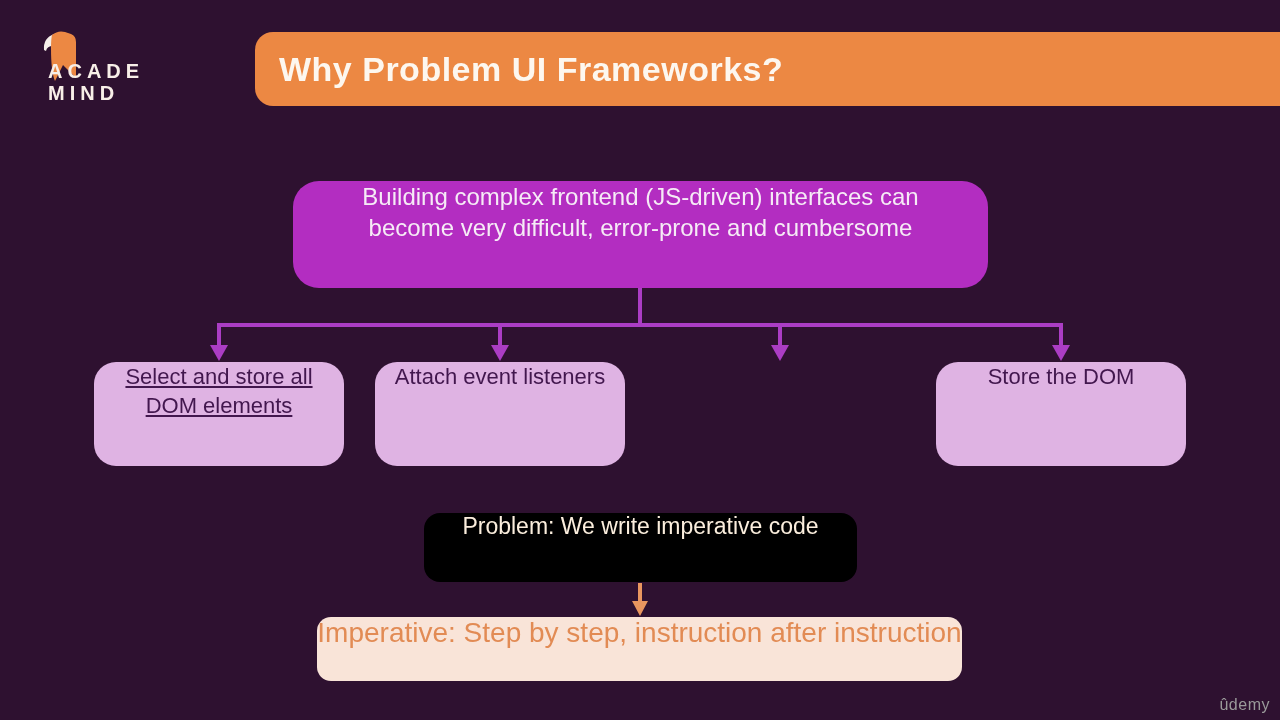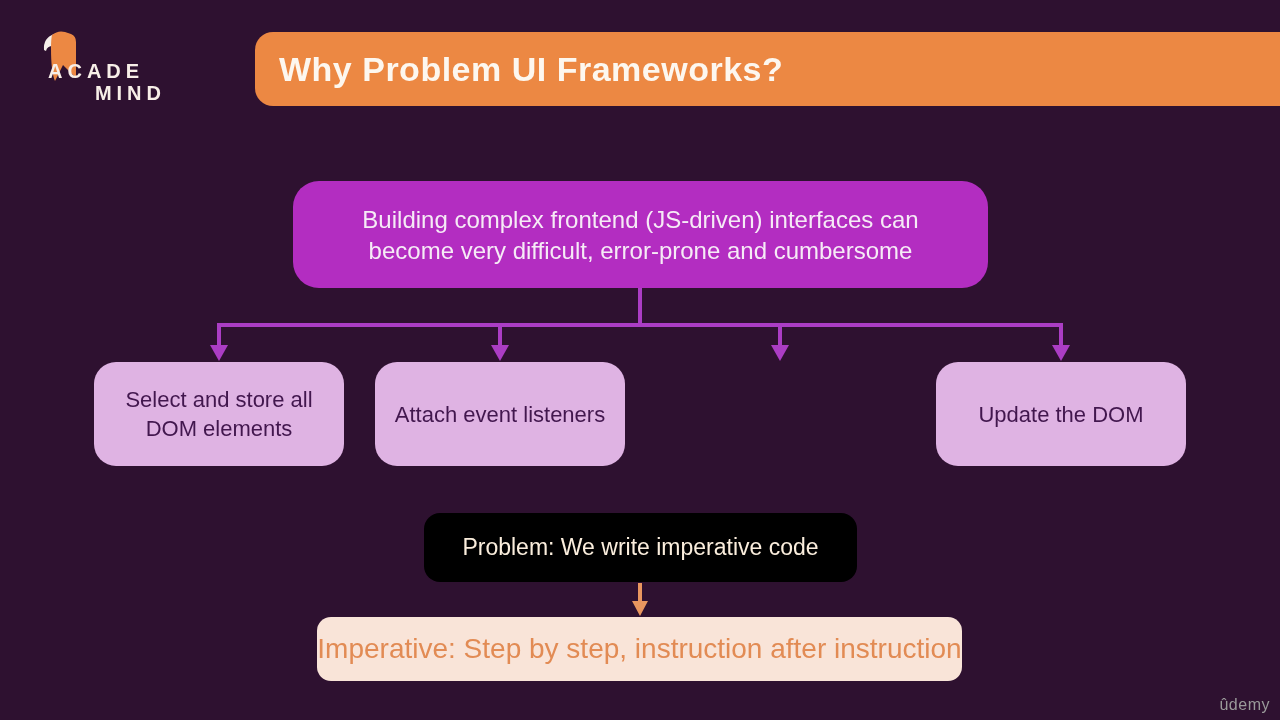--- a/index.html
+++ b/index.html
@@ -19,21 +19,21 @@
   .logo-icon { position: absolute; left: 0; top: 0; }
   .logo-text { position: absolute; left: 10px; top: 32px; width: 120px; }
   .logo-line1, .logo-line2 {
     display: block;
     color: #f8efe8;
     font-weight: bold;
     font-size: 20px;
     letter-spacing: 5px;
     line-height: 22px;
   }
-  .logo-line2 { text-align: right; padding-right: 2px; }
+  .logo-line2 { text-align: left; padding-right: 2px; }
 
   
   .header-bar {
     position: absolute;
     left: 255px; top: 32px;
     width: 1025px; height: 74px;
     background: #ec8843;
     border-radius: 18px 0 0 18px;
     display: flex; align-items: center;
     padding-left: 24px;
@@ -41,21 +41,21 @@
   .header-bar h1 {
     color: #fdf7ef;
     font-size: 34px;
     font-weight: bold;
     letter-spacing: 0.5px;
   }
 
   
   .box {
     position: absolute;
-    display: flex; align-items: center; justify-content: center;
+    display: flex; justify-content: center;
     text-align: center;
   }
   .root-box {
     left: 293px; top: 181px;
     width: 695px; height: 107px;
     background: #b32dc1;
     border-radius: 26px;
     color: #f6ebf6;
     font-size: 24px;
     line-height: 31px;
@@ -64,21 +64,21 @@
   .child-box {
     top: 362px;
     width: 250px; height: 104px;
     background: #dfb3e3;
     border-radius: 22px;
     color: #42174e;
     font-size: 22px;
     line-height: 29px;
     padding: 0 14px;
   }
-  .child-box.c0 { left:  94px; }
+  .child-box.c0 { left:  94px; text-decoration: underline; }
   .child-box.c1 { left: 375px; }
   .child-box.c2 { left: 655px; }
   .child-box.c3 { left: 936px; }
 
   .problem-box {
     left: 424px; top: 513px;
     width: 433px; height: 69px;
     background: #000000;
     border-radius: 16px;
     color: #fbeedd;
@@ -144,21 +144,21 @@
     <span>Building complex frontend (JS-driven) interfaces can become very difficult, error-prone and cumbersome</span>
   </div>
 
   <div class="box child-box c0">
     <span>Select and store all DOM elements</span>
   </div>
   <div class="box child-box c1">
     <span>Attach event listeners</span>
   </div>
   <div class="box child-box c3">
-    <span>Update the DOM</span>
+    <span>Store the DOM</span>
   </div>
 
   <div class="box problem-box">
     <span>Problem: We write imperative code</span>
   </div>
 
   <div class="box definition-box">
     <span>Imperative: Step by step, instruction after instruction</span>
   </div>
 

